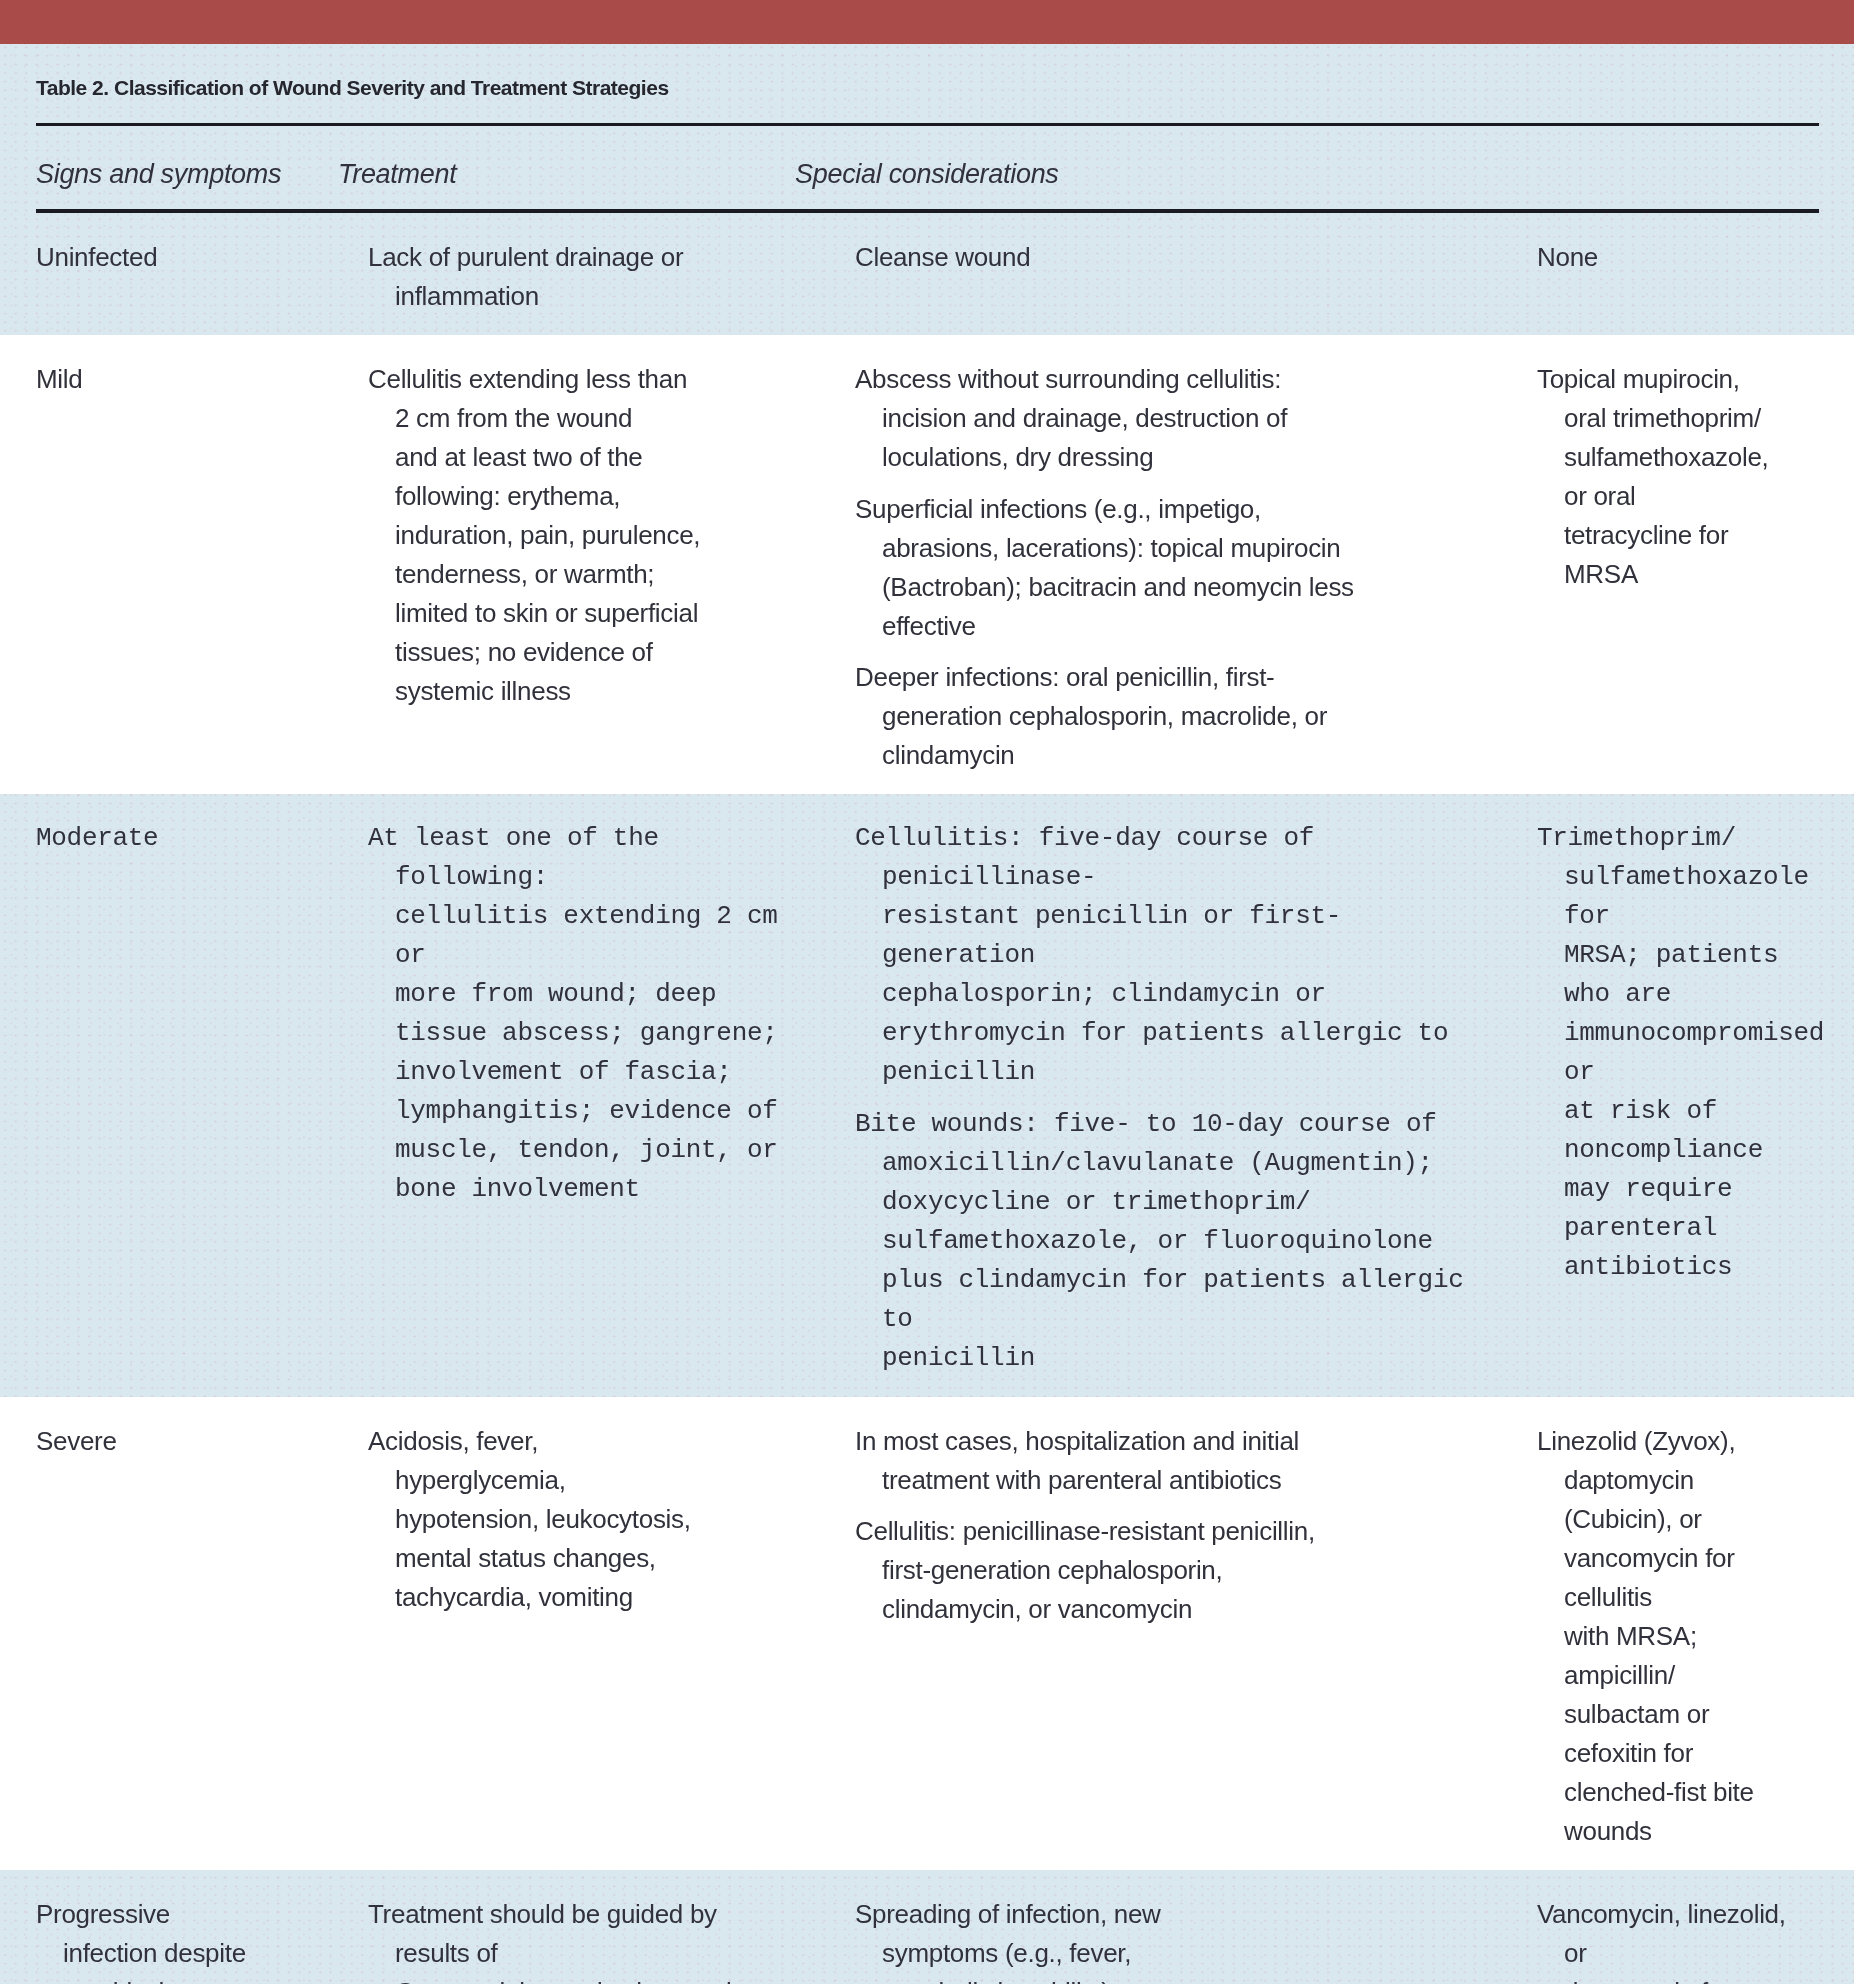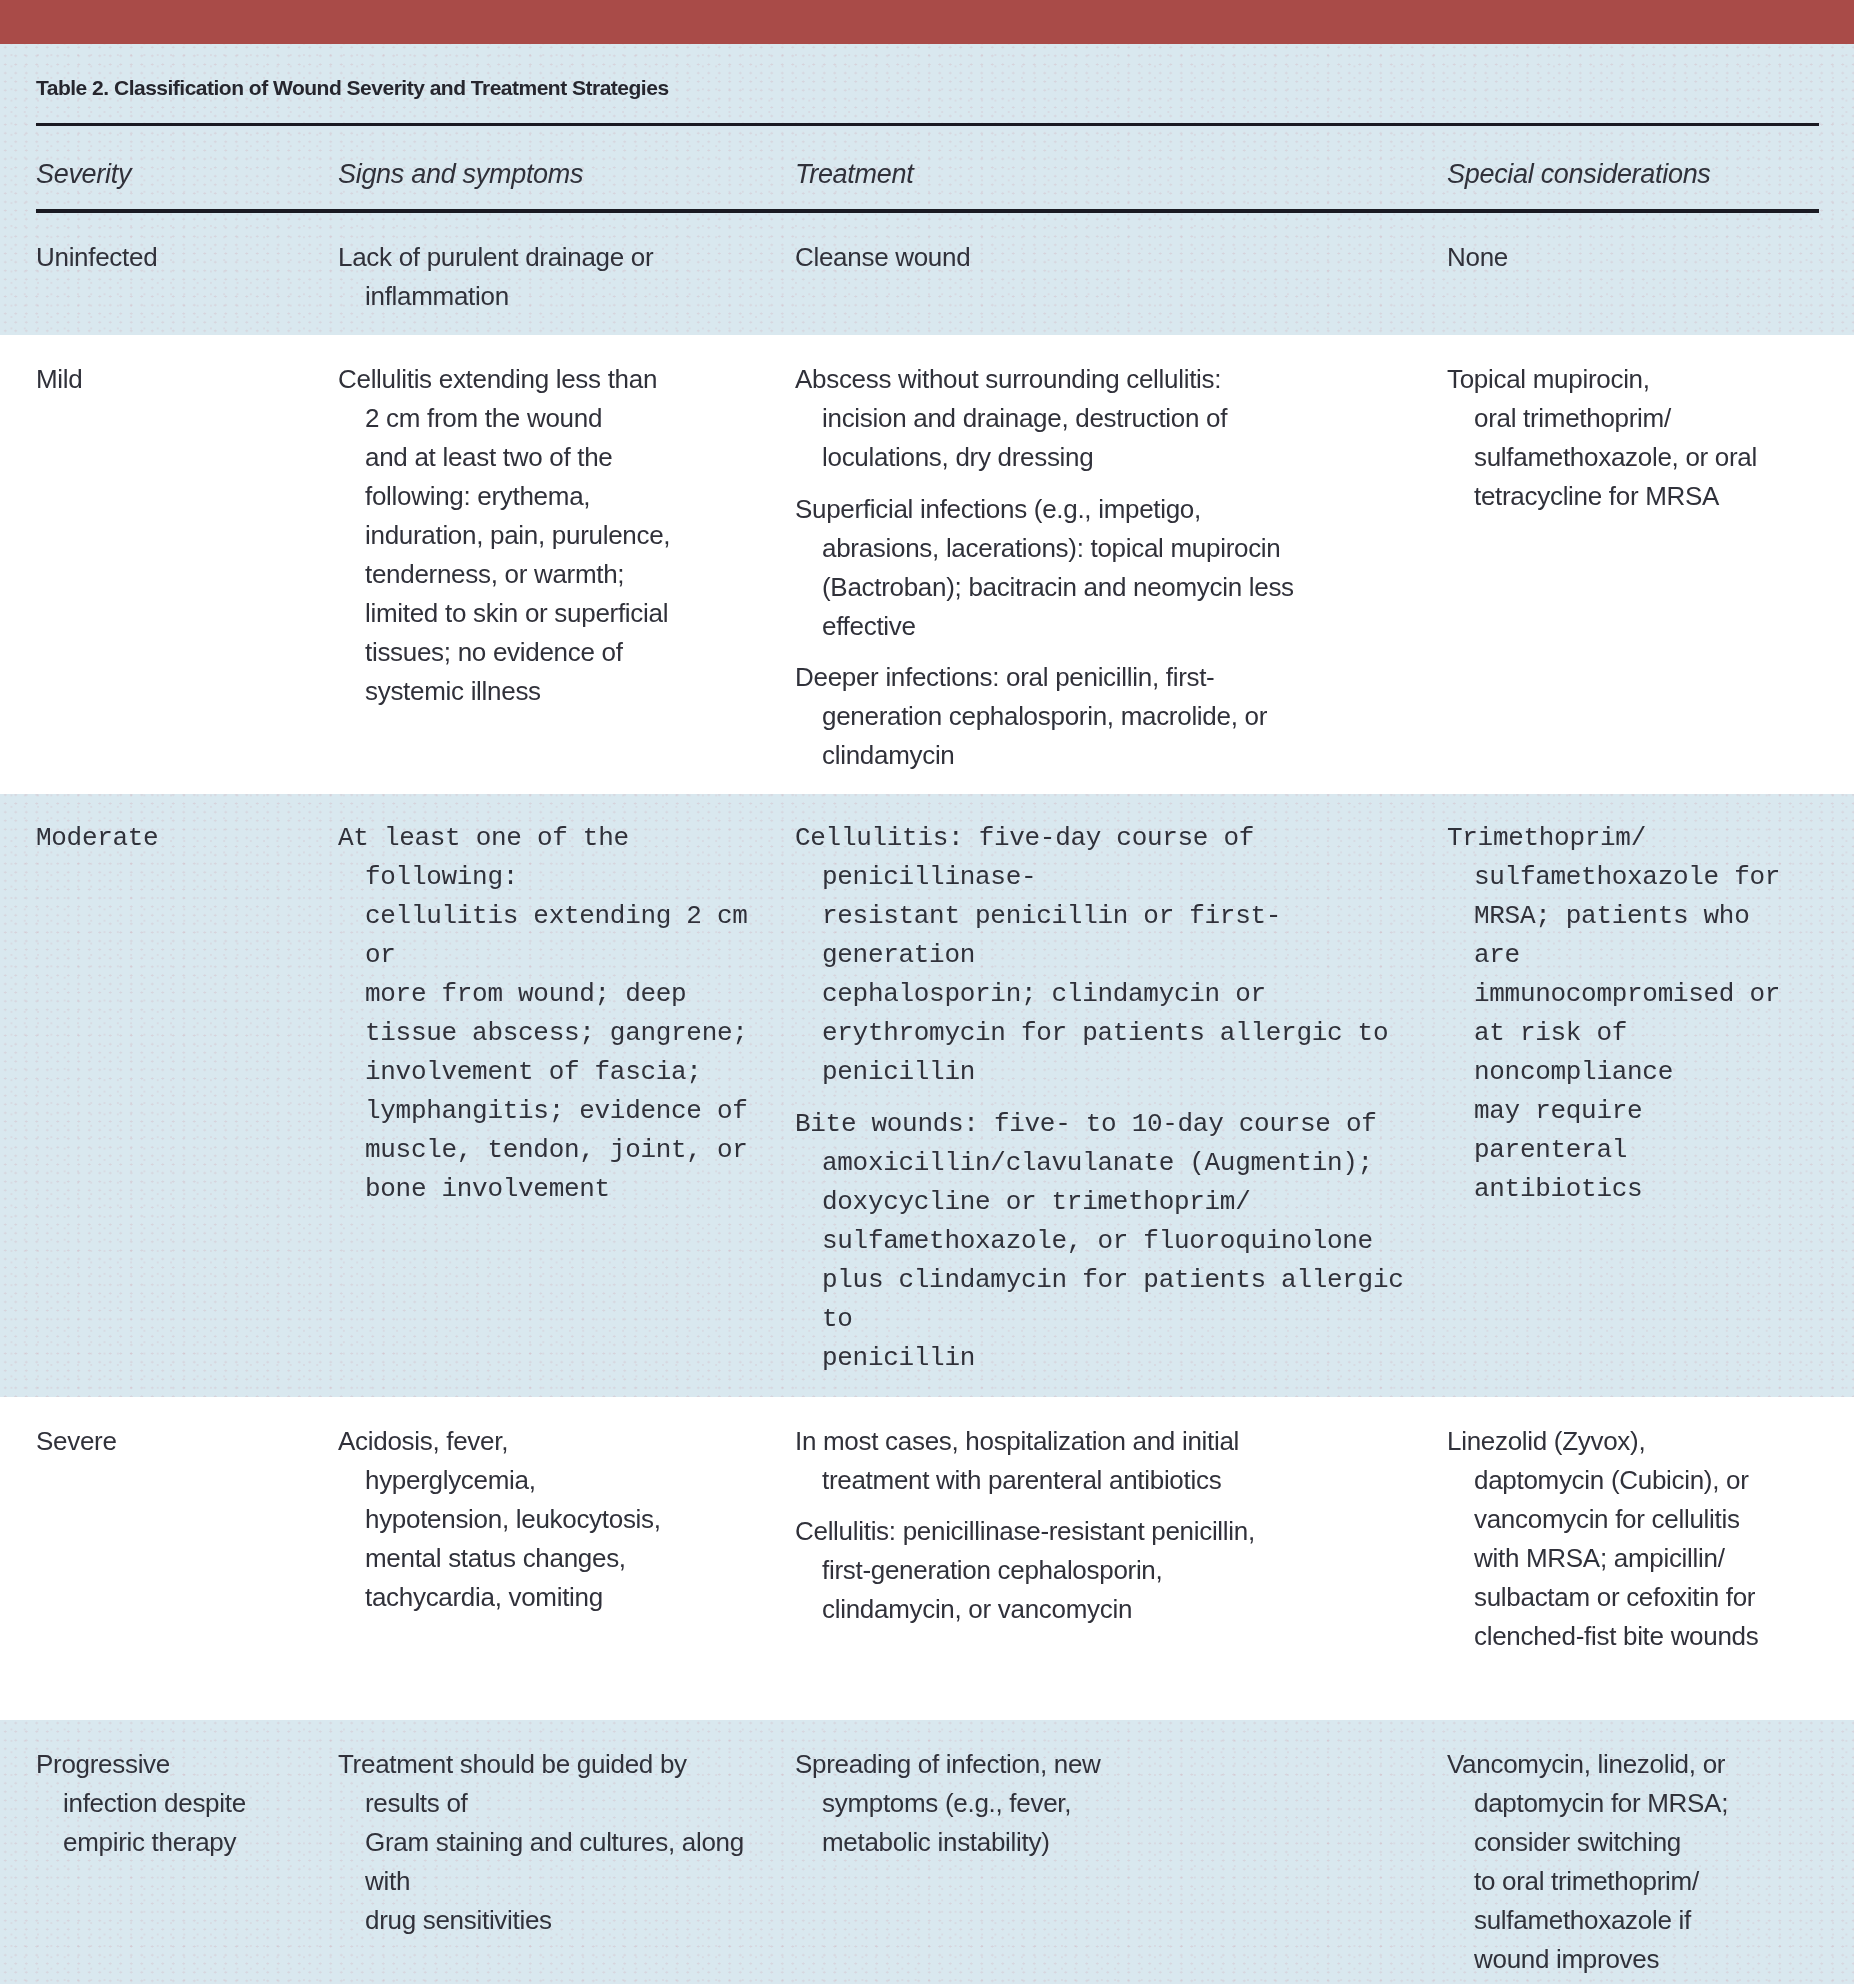--- a/index.html
+++ b/index.html
@@ -43,21 +43,21 @@
     display:grid;
     grid-template-columns:302px 457px 652px 1fr;
     padding:0 36px;
   }
   .thead .tcell{
     padding:28.5px 28.5px 15px 0;
     font-style:italic;
     font-size:27px;
     letter-spacing:-0.3px;
   }
-  .trow{width:100%;}
+  .trow{width:100%;gap:30px;}
   .trow.white{background:var(--row-white);}
   .trow:nth-of-type(1){min-height:114px;}
   .trow:nth-of-type(2){min-height:445px;}
   .trow:nth-of-type(3){min-height:476px;font-family:Liberation Mono, monospace;}
   .trow:nth-of-type(4){min-height:323px;}
   .trow:nth-of-type(5){min-height:277px;}
   .tcell{
     padding:25px 28.5px 19px 0;
     font-size:26px;
     line-height:39px;
@@ -86,21 +86,20 @@
 <body>
 
 <div class="page">
   <div class="bar-top"></div>
 
   <h1 class="table-title">Table 2. Classification of Wound Severity and Treatment Strategies</h1>
 
   <div class="rule rule-thin"></div>
 
   <div class="grid thead">
-    <div class="tcell">Severity</div>
     <div class="tcell">Signs and symptoms</div>
     <div class="tcell">Treatment</div>
     <div class="tcell">Special considerations</div>
   </div>
 
   <div class="rule rule-thick"></div>
 
   <div>
       <div class="grid trow shaded">
         <div class="tcell c-severity">

